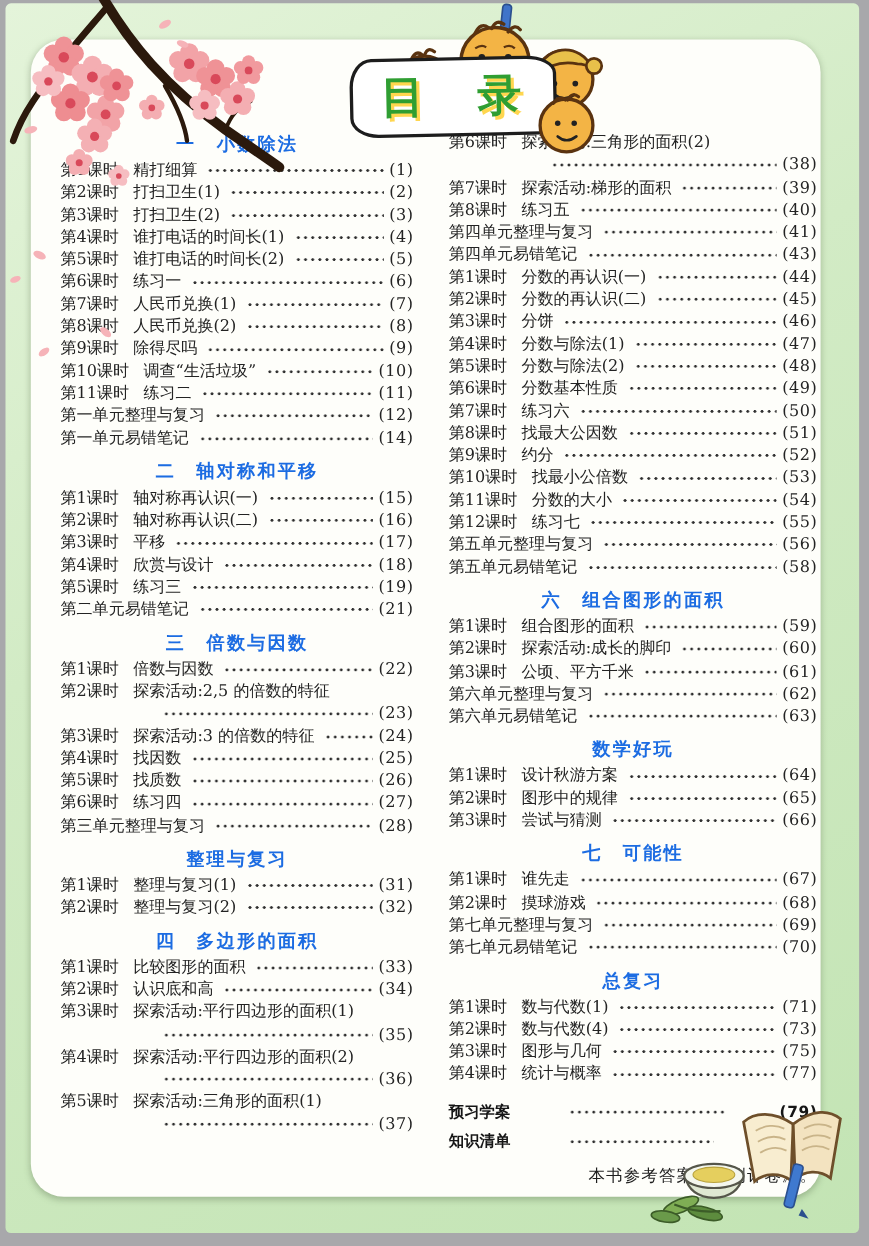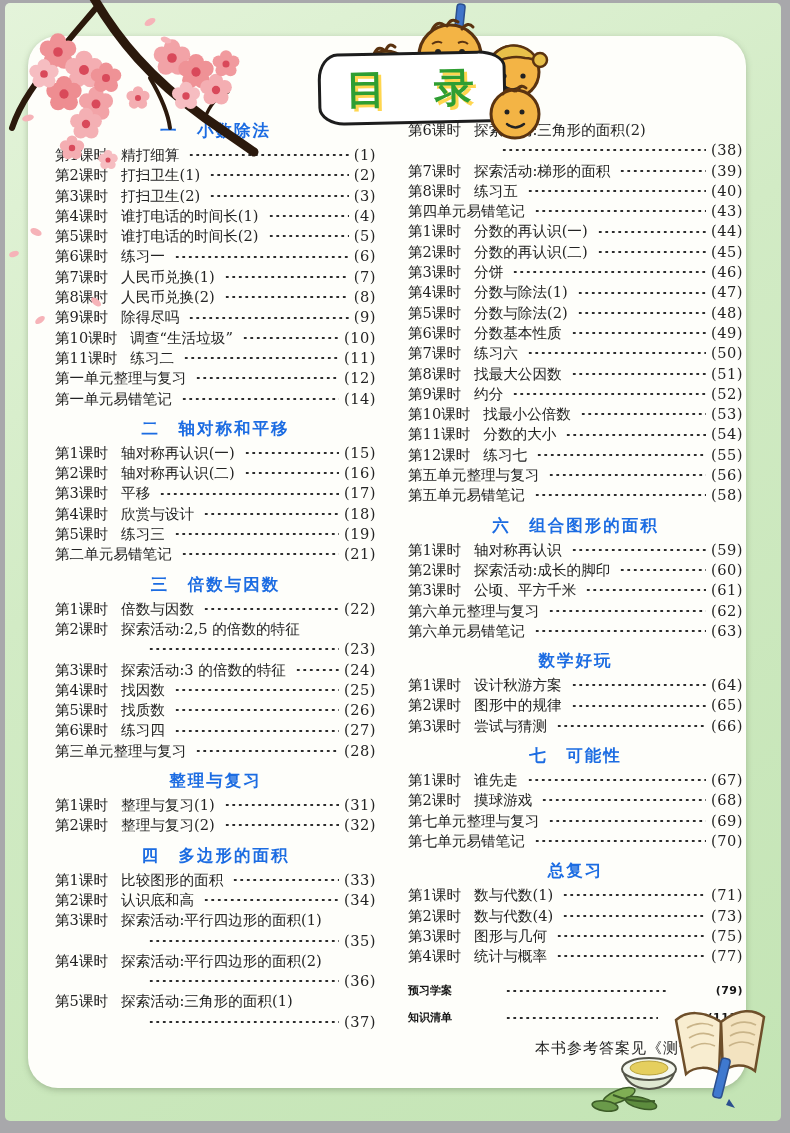--- a/index.html
+++ b/index.html
@@ -28,21 +28,21 @@
   .eline{display:flex;align-items:baseline;line-height:20.3px;}
   .l2{padding-left:84px;text-align:center;}
   .lbl{margin-right:13px;white-space:nowrap;}
   .ttl{white-space:nowrap;}
   .leader{flex:1;align-self:center;height:4px;min-width:10px;margin:0 5px 0 9px;
           background-image:radial-gradient(circle,#2d2d2d 1.15px,rgba(0,0,0,0) 1.5px);
           background-size:6.5px 4px;background-repeat:repeat-x;background-position:0 50%;}
   .pg{white-space:nowrap;letter-spacing:.5px;}
   .s-bold{margin-top:11px;}
   .s-bold .eline{line-height:27px;font-family:"DejaVu Sans","Liberation Sans",sans-serif;
-                 font-weight:bold;font-size:11px;color:#161616;gap:44px;}
+                 font-weight:bold;font-size:14px;color:#161616;gap:44px;}
   .s-note .note{text-align:right;margin-top:8px;font-size:15px;color:#1e1e1e;letter-spacing:1px;}
   
   .blossom-svg{position:absolute;left:0;top:0;width:270px;height:345px;z-index:6;overflow:visible;pointer-events:none;}
   .bookcup-svg{position:absolute;left:583px;top:1000px;width:190px;height:118px;z-index:6;overflow:visible;pointer-events:none;}
 </style>
 </head>
 <body>
 
 <div class="screen">
   <div class="frame">
@@ -400,20 +400,27 @@
             <div class="entry">
               <div class="eline">
                 <span class="lbl">第8课时</span>
                 <span class="ttl">练习五</span>
                 <span class="leader"></span>
                 <span class="pg">(40)</span>
               </div>
             </div>
             <div class="entry">
               <div class="eline">
+                <span class="ttl">第四单元整理与复习</span>
+                <span class="leader"></span>
+                <span class="pg">(41)</span>
+              </div>
+            </div>
+            <div class="entry">
+              <div class="eline">
                 <span class="ttl">第四单元易错笔记</span>
                 <span class="leader"></span>
                 <span class="pg">(43)</span>
               </div>
             </div>
           </section>
           <section class="section">
             <div class="entry">
               <div class="eline">
                 <span class="lbl">第1课时</span>
@@ -523,21 +530,21 @@
                 <span class="leader"></span>
                 <span class="pg">(58)</span>
               </div>
             </div>
           </section>
           <section class="section">
             <h2 class="sec-h">六　组合图形的面积</h2>
             <div class="entry">
               <div class="eline">
                 <span class="lbl">第1课时</span>
-                <span class="ttl">轴对称再认识</span>
+                <span class="ttl">组合图形的面积</span>
                 <span class="leader"></span>
                 <span class="pg">(59)</span>
               </div>
             </div>
             <div class="entry">
               <div class="eline">
                 <span class="lbl">第2课时</span>
                 <span class="ttl">探索活动:成长的脚印</span>
                 <span class="leader"></span>
                 <span class="pg">(60)</span>

